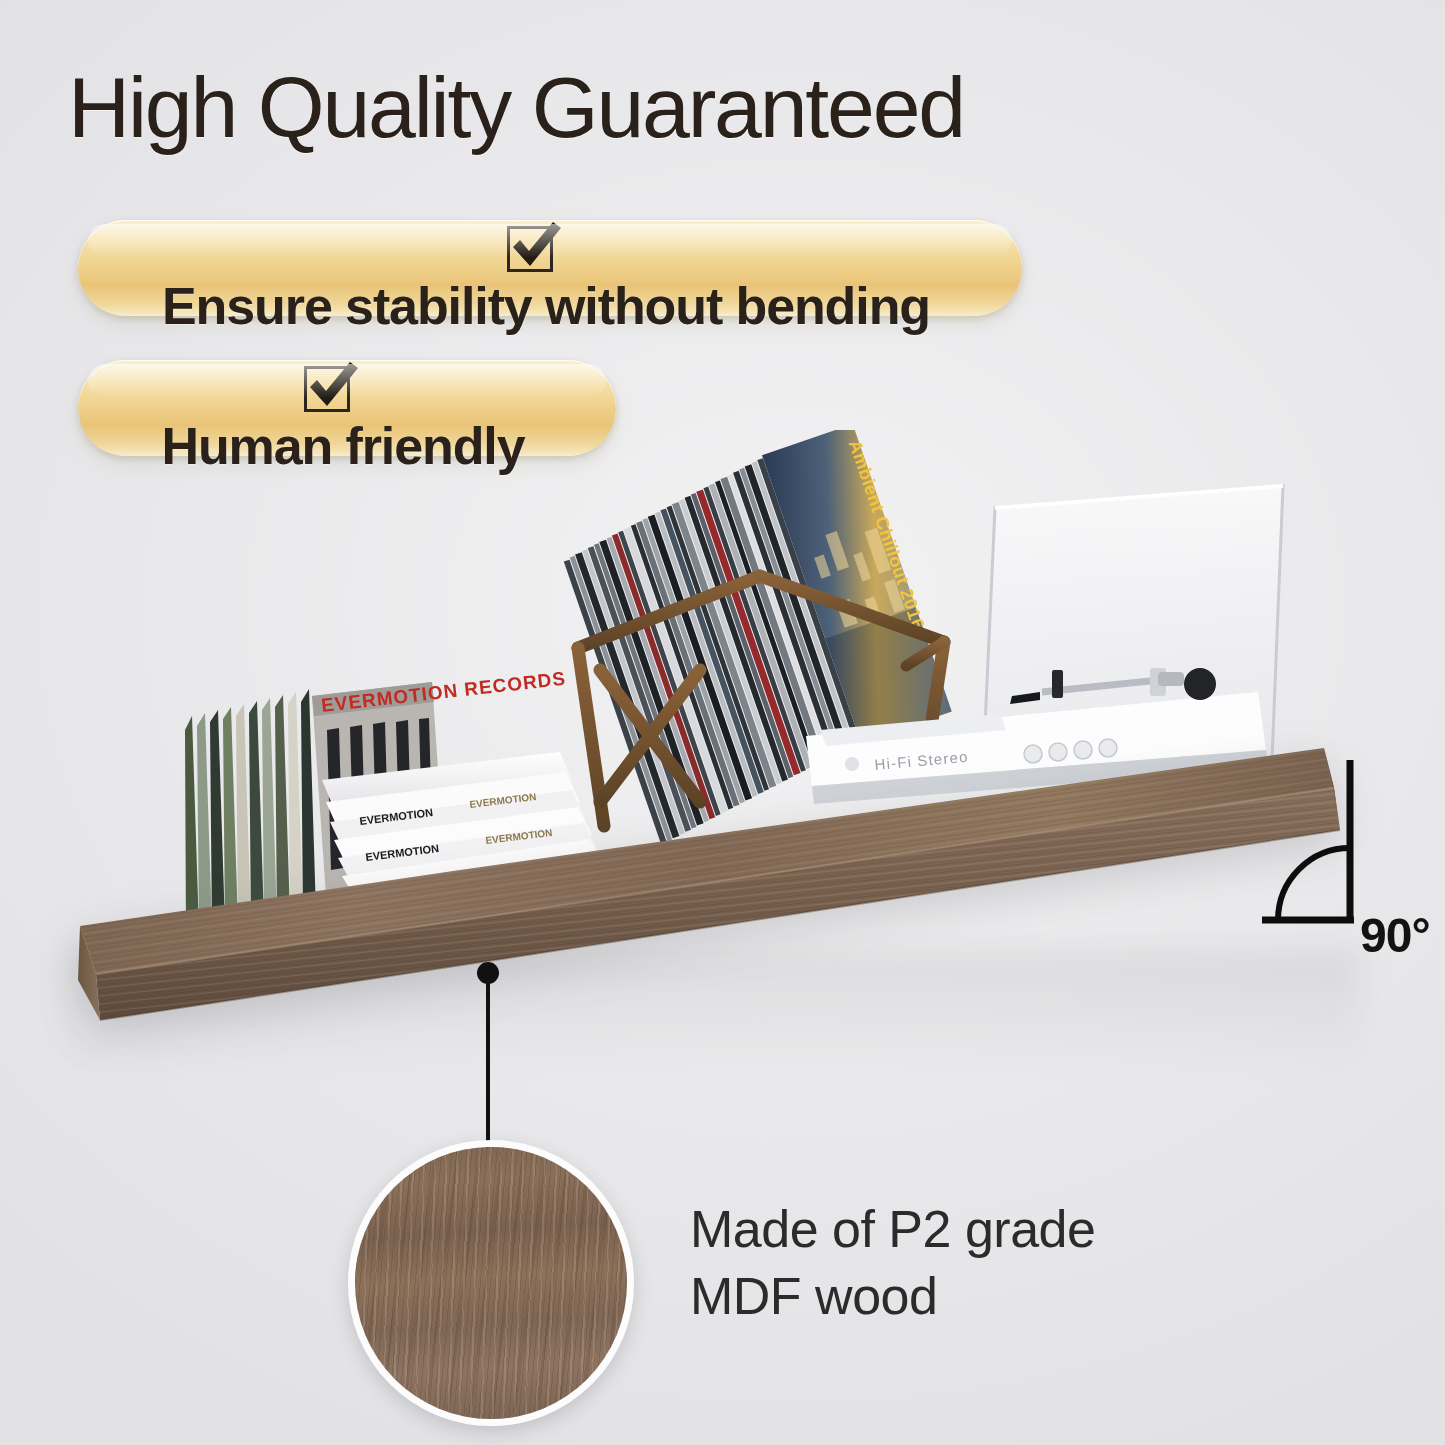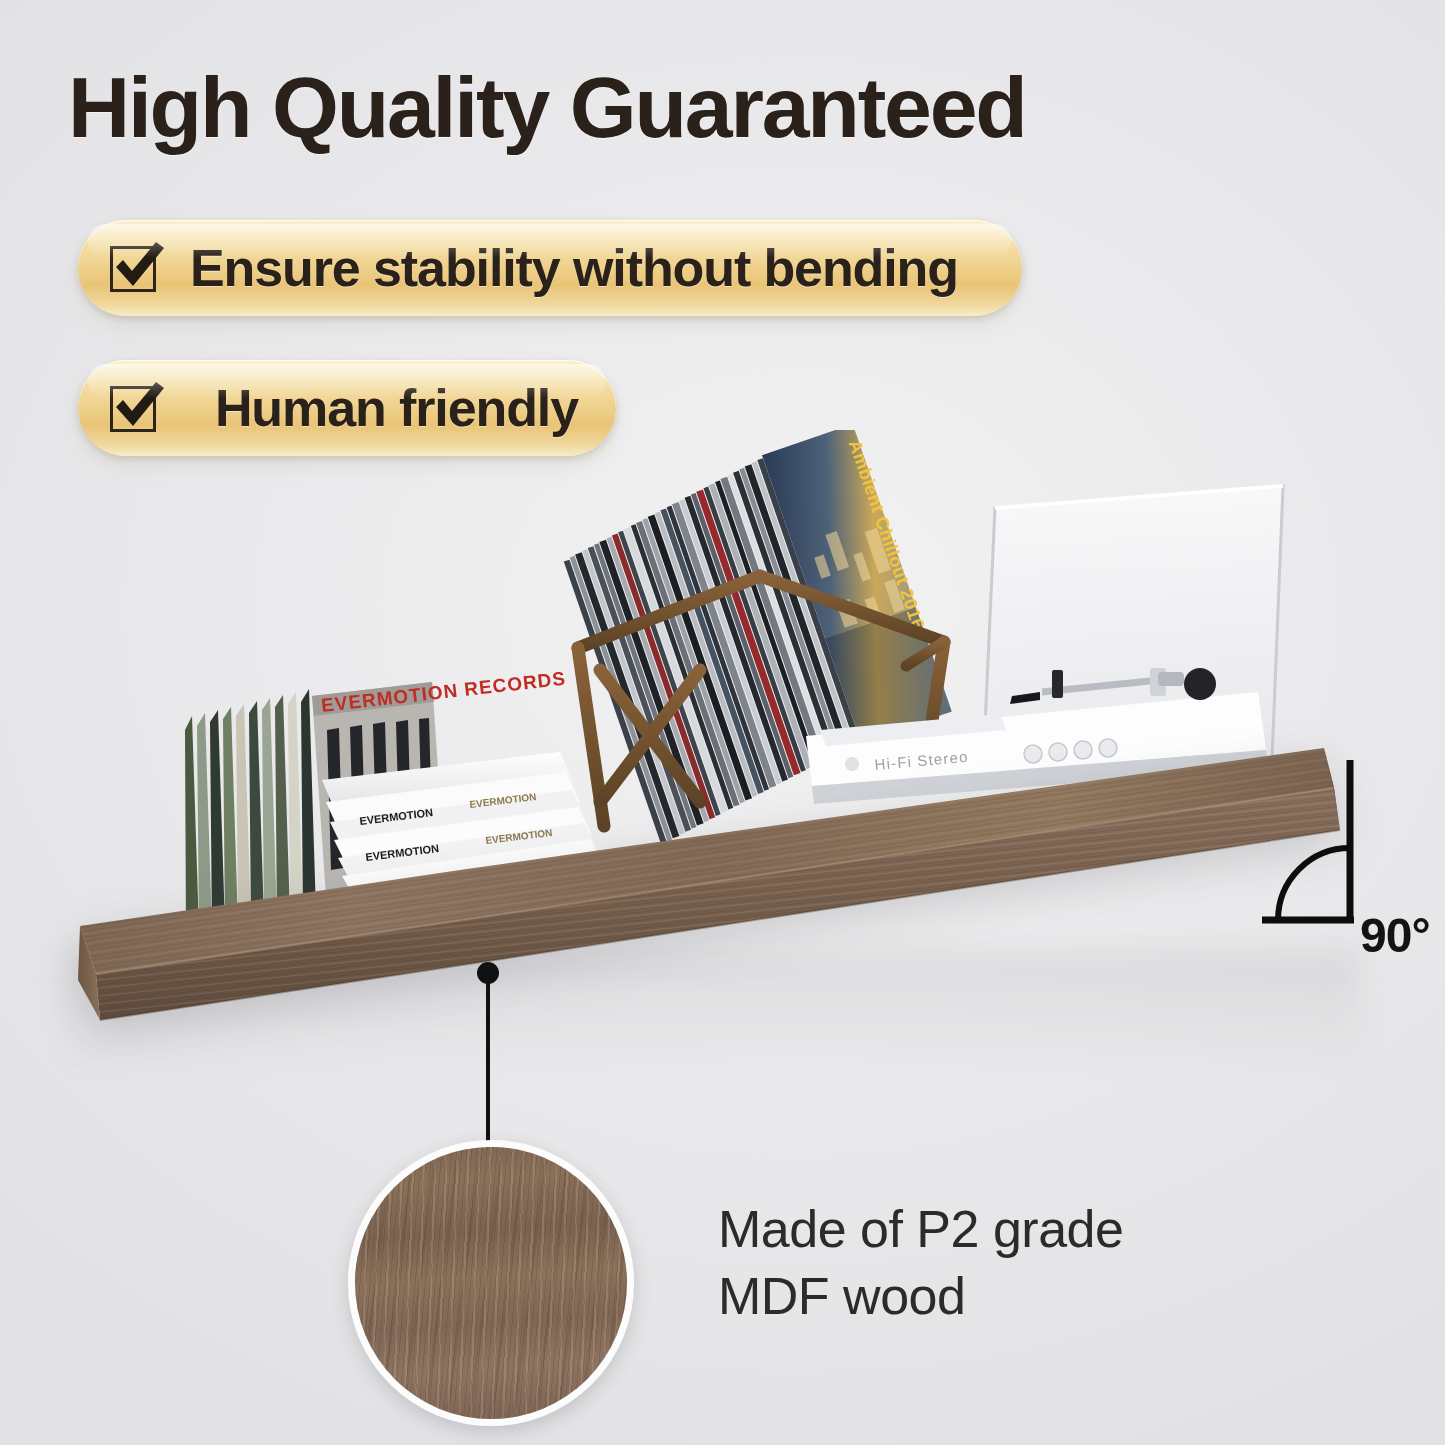--- a/index.html
+++ b/index.html
@@ -13,21 +13,21 @@
   #page{
     position:absolute;inset:0;
     background:
       radial-gradient(ellipse 1100px 900px at 55% 42%, #f2f2f3 0%, #e9e9eb 55%, #e2e2e5 100%);
   }
 
   
   .headline{
     position:absolute;left:68px;top:62px;
     font-size:86px;line-height:1.05;
-    font-weight:700;
+    font-weight:400;
     letter-spacing:-2.2px;
     color:#2a211a;
     white-space:nowrap;
     text-shadow:0 1px 0 rgba(255,255,255,.55);
     text-align:right;
   }
 
   
   .badge{
     position:absolute;
@@ -40,20 +40,21 @@
         #f6e3ae 18%,
         #f0d390 45%,
         #e9c477 68%,
         #f0d79c 88%,
         #f8ecc9 100%);
     box-shadow:
       0 3px 7px rgba(120,100,50,.22),
       0 10px 20px rgba(140,120,70,.10),
       inset 0 1px 0 rgba(255,255,255,.85);
     box-sizing:border-box;
+    flex-direction:column;
   }
   .badge::after{
     content:"";position:absolute;left:10px;right:10px;top:4px;height:34px;
     border-radius:40px;
     background:linear-gradient(to bottom, rgba(255,255,255,.55), rgba(255,255,255,0));
     pointer-events:none;
   }
   #badge-0{left:78px;top:220px;width:944px;}
   #badge-1{left:78px;top:360px;width:538px;justify-content:space-between;}
 
@@ -139,21 +140,21 @@
         #7d6450 0%, #8a7059 16%, #7b6250 33%,
         #8b7159 48%, #806755 63%, #8d7360 78%, #7a6150 100%);
   }
 
   
   .caption{
     position:absolute;left:690px;top:1196px;
     font-size:52px;line-height:1.28;font-weight:400;
     color:#2b2b2b;letter-spacing:-.5px;
   }
-  .caption span{display:block;margin-left:28px;}
+  .caption span{display:block;}
 </style>
 </head>
 <body>
 
 <div id="page">
 
   <div class="headline">High Quality Guaranteed</div>
 
   <div class="badge" id="badge-0">
     <span class="chk">

